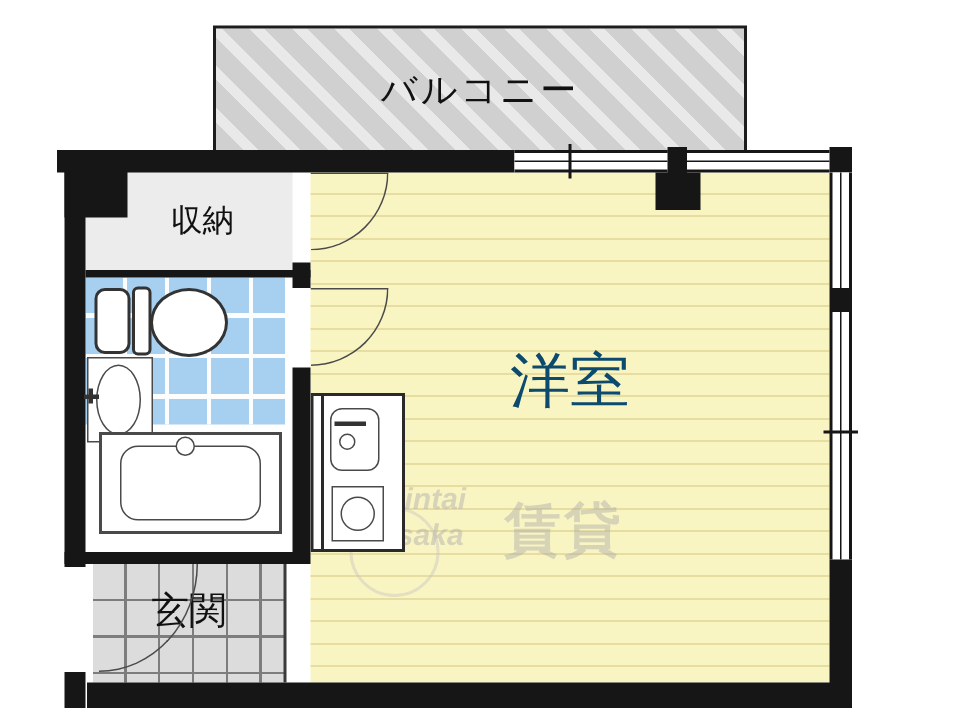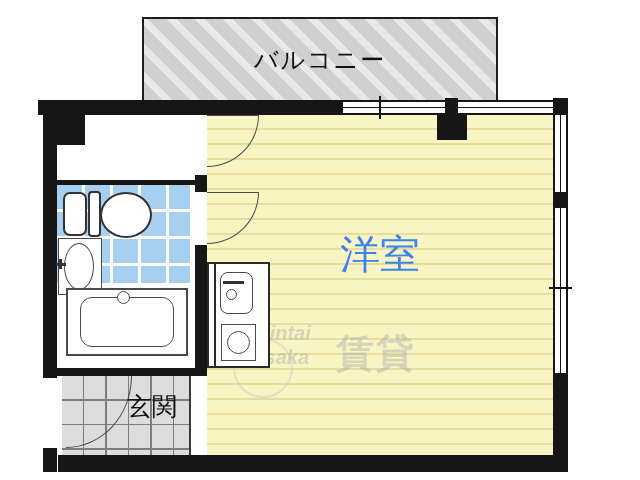--- a/index.html
+++ b/index.html
@@ -9,29 +9,29 @@
   
   .balcony{left:142px;top:17px;width:352px;height:81px;border:2px solid #1d1d1d;
            background:repeating-linear-gradient(45deg,#d0d0d0 0 13px,#e9e9e9 13px 20px);
            display:flex;align-items:center;justify-content:center;}
   .balcony-label{font-size:24px;color:#111;letter-spacing:2px;}
   .storage{left:57px;top:113px;width:138px;height:67px;background:#ececec;
            display:flex;align-items:center;justify-content:center;}
   .storage-label{font-size:21px;color:#111;padding-left:18px;}
   .mainroom{left:207px;top:115px;width:346px;height:340px;
             background:repeating-linear-gradient(180deg,#f9f5c3 0 13.5px,#e7dda0 13.5px 15px);}
-  .mainroom-label{left:207px;top:228px;width:346px;text-align:center;color:#3b82f6;
+  .mainroom-label{left:207px;top:228px;width:346px;text-align:center;color:#0c4a6e;
                   font-size:40px;line-height:52px;}
   .bathtiles{left:57px;top:185px;width:133px;height:98px;background:#a7d0f0;
      background-image:repeating-linear-gradient(90deg,transparent 0 25px,#fdfdfd 25px 28px),
                       repeating-linear-gradient(180deg,transparent 0 24px,#fdfdfd 24px 27px);}
   .genkan{left:62px;top:376px;width:128px;height:79px;background:#dcdcdc;
      background-image:repeating-linear-gradient(90deg,transparent 0 21px,#7d7d7d 21px 22.5px),
                       repeating-linear-gradient(180deg,transparent 0 23px,#7d7d7d 23px 24.5px);}
-  .genkan-label{left:62px;top:390px;width:128px;text-align:center;font-size:25px;color:#111;padding-left:26px;}
+  .genkan-label{left:62px;top:390px;width:128px;text-align:center;font-size:25px;color:#111;}
   
   .wall{background:#161616;}
   
   .win-h{background:#fff;border-top:2px solid #161616;border-bottom:2px solid #161616;box-sizing:border-box;}
   .win-h .mid{position:absolute;left:0;right:0;top:50%;height:1.5px;margin-top:-1px;background:#161616;}
   .win-v{background:#fff;border-left:2px solid #161616;border-right:2px solid #161616;box-sizing:border-box;}
   .win-v .mid{position:absolute;top:0;bottom:0;left:50%;width:1.5px;margin-left:-1px;background:#161616;}
   
   .door-arc{border:0 solid #4a4a4a;border-right-width:1.5px;border-bottom-width:1.5px;
             border-bottom-right-radius:100% 100%;box-sizing:border-box;}
@@ -47,20 +47,23 @@
 </style>
 </head>
 <body>
 
 <div id="canvas">
 
   <div class="abs balcony">
     <span class="balcony-label">バルコニー</span>
   </div>
 
+  <div class="abs storage">
+    <span class="storage-label">収納</span>
+  </div>
   <div class="abs mainroom"></div>
   <div class="abs bathtiles"></div>
   <div class="abs genkan"></div>
 
   <div class="abs wm-circle" style="left:233px;top:338px;width:56px;height:56px;"></div>
   <div class="abs wm" style="left:243px;top:322px;font-size:20px;">Chintai</div>
   <div class="abs wm" style="left:249px;top:346px;font-size:20px;">Osaka</div>
   <div class="abs wm-kanji" style="left:336px;top:328px;font-size:38px;letter-spacing:2px;">賃貸</div>
 
   <div class="abs mainroom-label">

